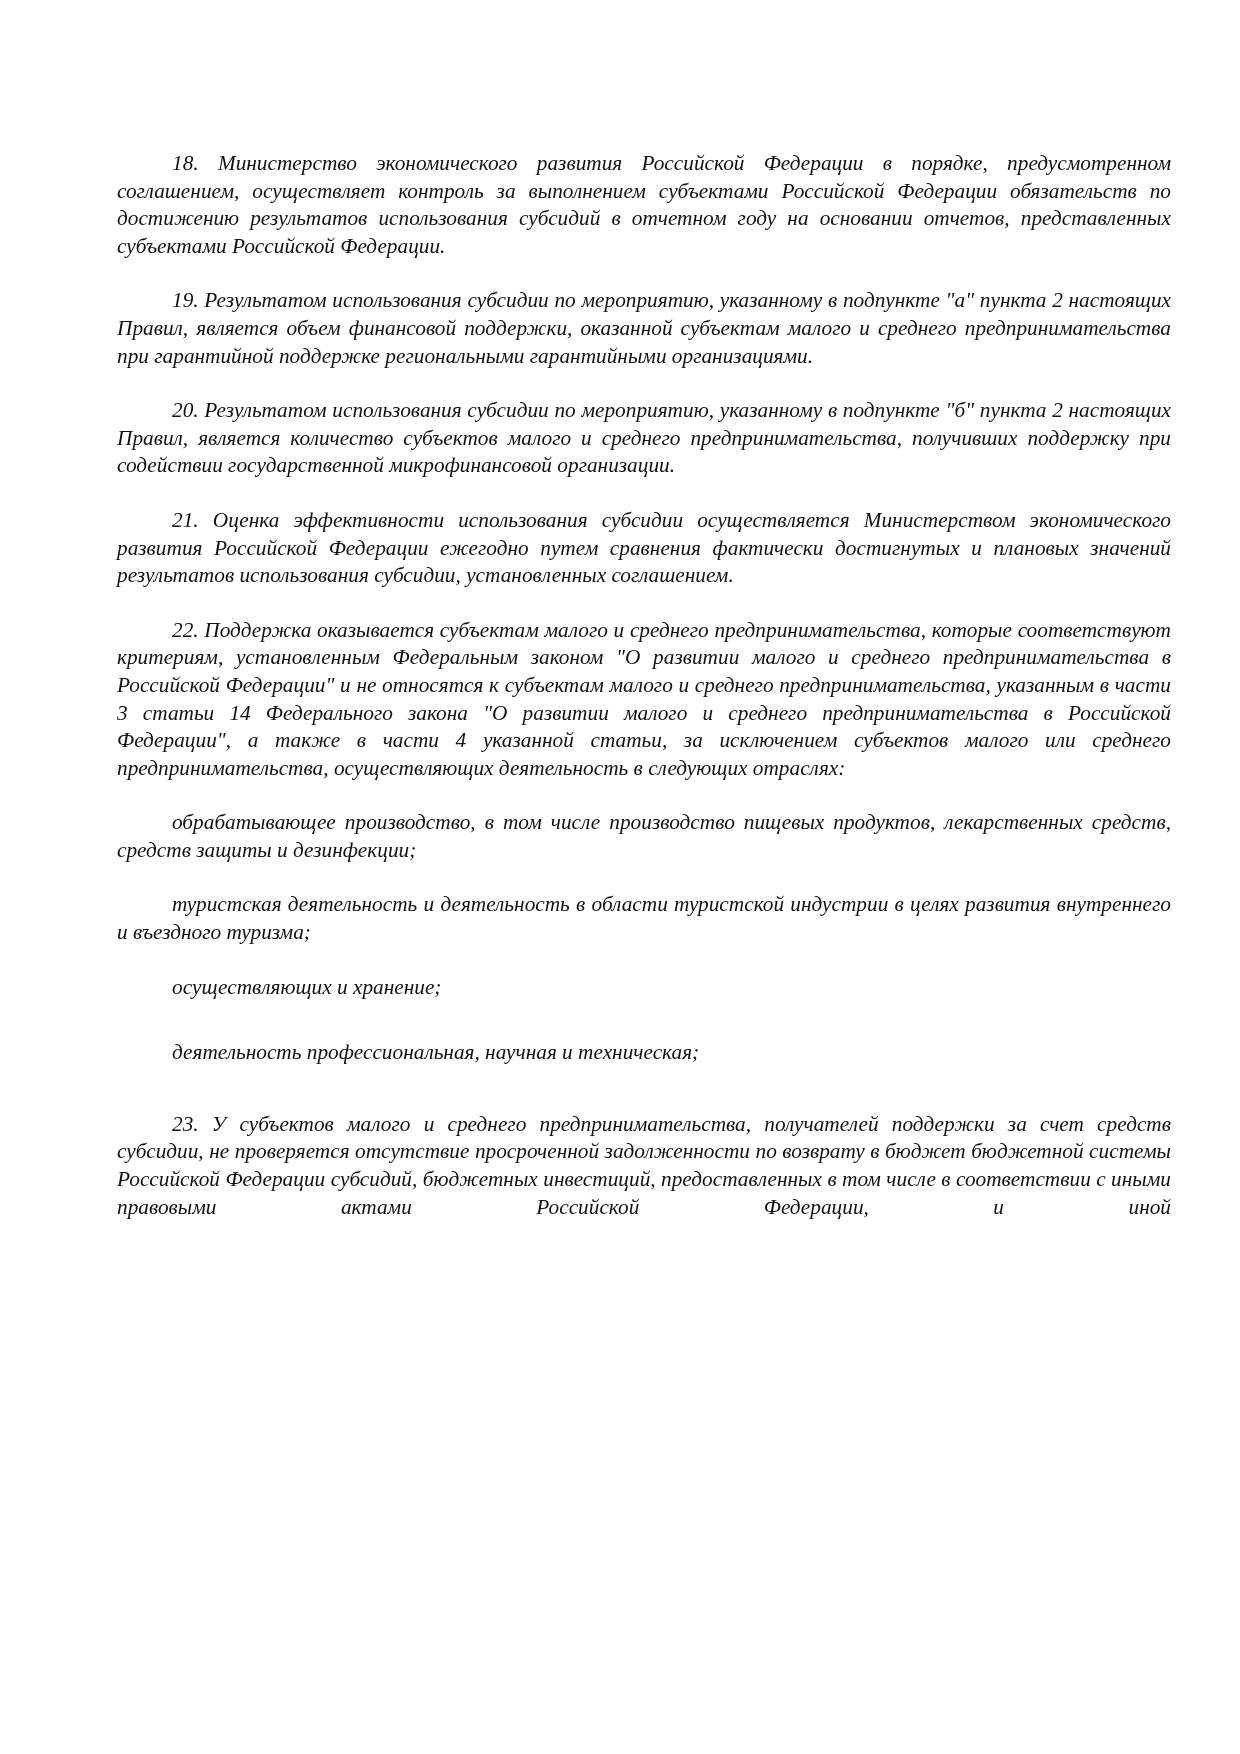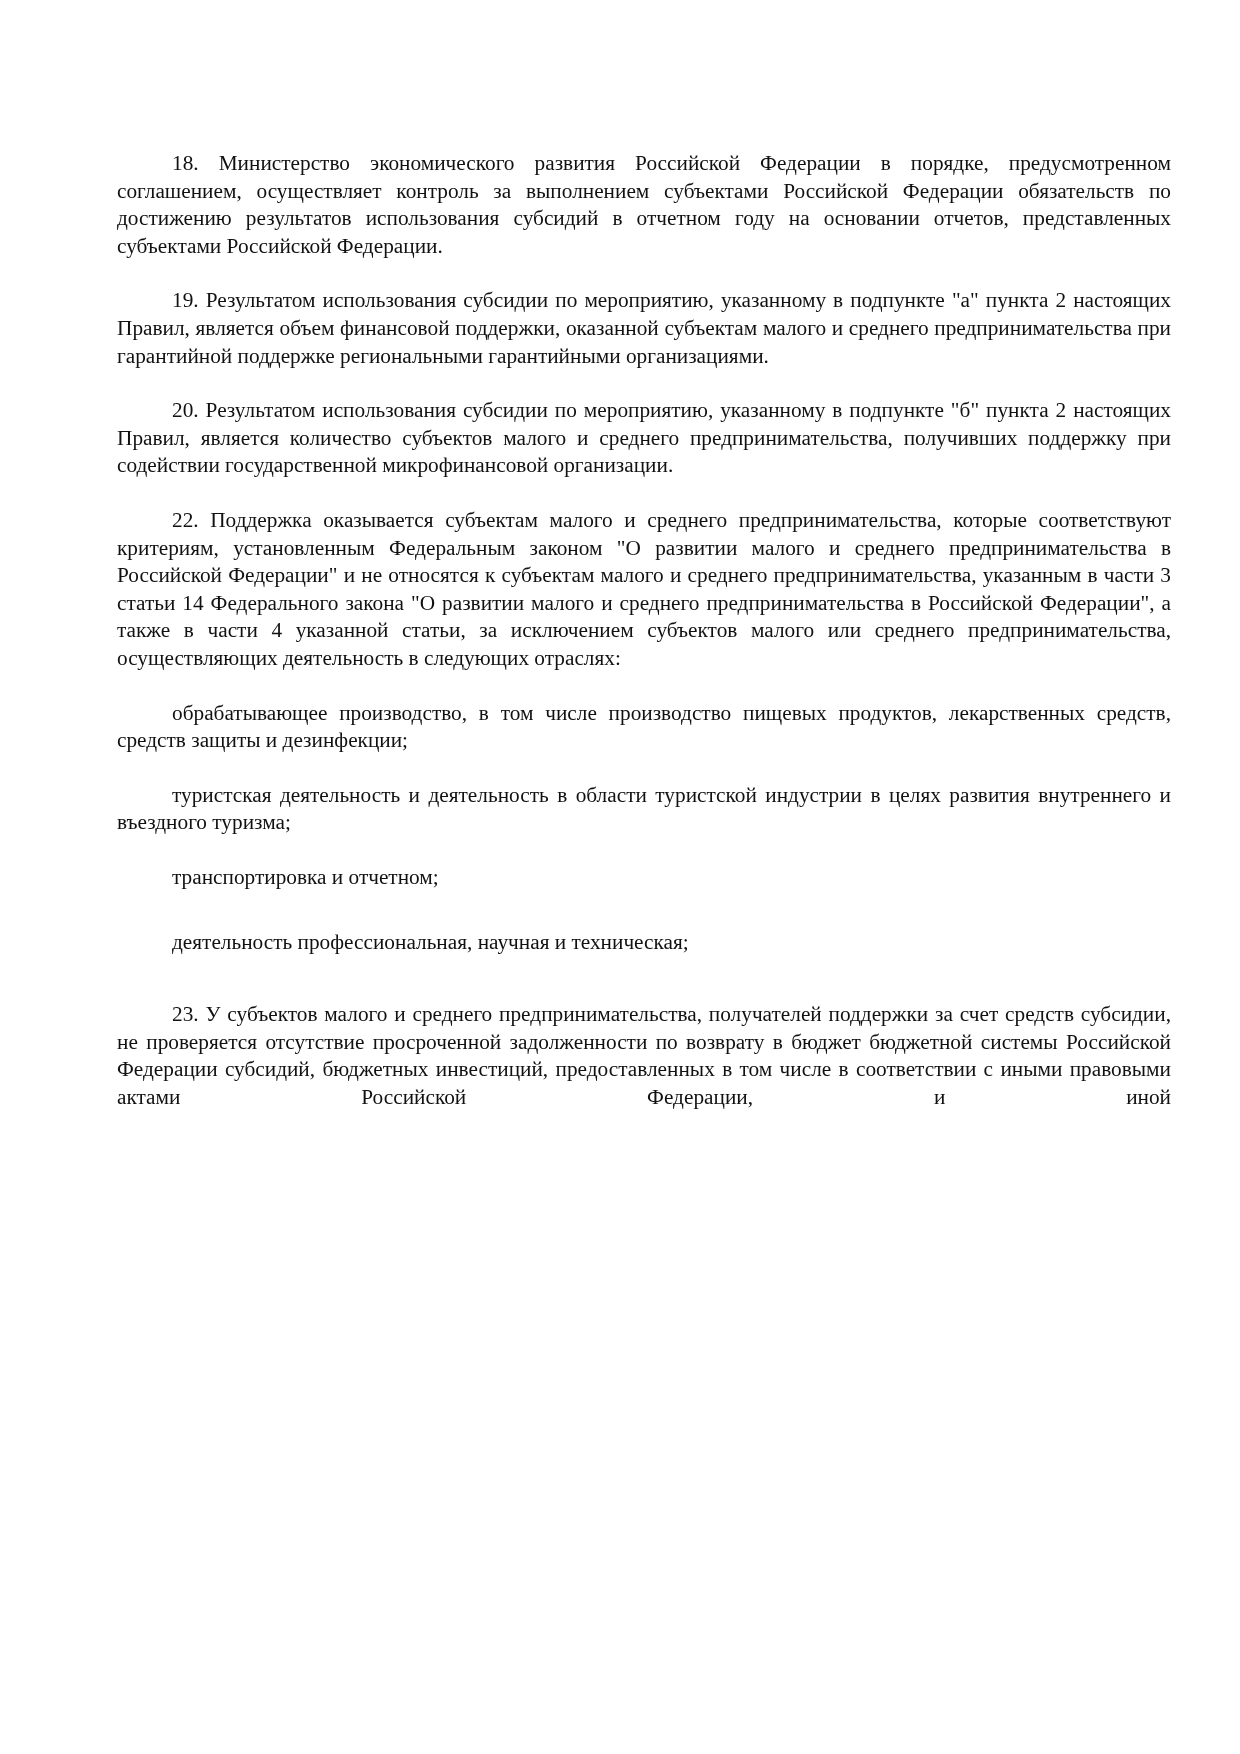--- a/index.html
+++ b/index.html
@@ -15,20 +15,21 @@
     }
     .page {
       position: absolute;
       left: 117px;
       top: 150px;
       width: 1054px;
       font-family: "Liberation Serif", "DejaVu Serif", serif;
       font-size: 21.3px;
       line-height: 27.6px;
       color: #111111;
+      font-style: italic;
     }
     .para {
       margin: 0 0 27px 0;
       text-indent: 55px;
       text-align: justify;
     }
     .para.last-open {
       text-align-last: justify;
       margin-top: 44px;
     }
@@ -45,25 +46,26 @@
 <body>
 
 <div class="page">
 
   <p class="para">18. Министерство экономического развития Российской Федерации в порядке, предусмотренном соглашением, осуществляет контроль за выполнением субъектами Российской Федерации обязательств по достижению результатов использования субсидий в отчетном году на основании отчетов, представленных субъектами Российской Федерации.</p>
 
   <p class="para">19. Результатом использования субсидии по мероприятию, указанному в подпункте "а" пункта 2 настоящих Правил, является объем финансовой поддержки, оказанной субъектам малого и среднего предпринимательства при гарантийной поддержке региональными гарантийными организациями.</p>
 
   <p class="para">20. Результатом использования субсидии по мероприятию, указанному в подпункте "б" пункта 2 настоящих Правил, является количество субъектов малого и среднего предпринимательства, получивших поддержку при содействии государственной микрофинансовой организации.</p>
 
+  <p class="para">21. Оценка эффективности использования субсидии осуществляется Министерством экономического развития Российской Федерации ежегодно путем сравнения фактически достигнутых и плановых значений результатов использования субсидии, установленных соглашением.</p>
 
   <p class="para">22. Поддержка оказывается субъектам малого и среднего предпринимательства, которые соответствуют критериям, установленным Федеральным законом "О развитии малого и среднего предпринимательства в Российской Федерации" и не относятся к субъектам малого и среднего предпринимательства, указанным в части 3 статьи 14 Федерального закона "О развитии малого и среднего предпринимательства в Российской Федерации", а также в части 4 указанной статьи, за исключением субъектов малого или среднего предпринимательства, осуществляющих деятельность в следующих отраслях:</p>
 
   <div>
     <p class="item">обрабатывающее производство, в том числе производство пищевых продуктов, лекарственных средств, средств защиты и дезинфекции;</p>
     <p class="item">туристская деятельность и деятельность в области туристской индустрии в целях развития внутреннего и въездного туризма;</p>
-    <p class="item single">транспортировка и отчетном;</p>
+    <p class="item single">осуществляющих и хранение;</p>
     <p class="item single">деятельность профессиональная, научная и техническая;</p>
   </div>
 
   <p class="para last-open">23. У субъектов малого и среднего предпринимательства, получателей поддержки за счет средств субсидии, не проверяется отсутствие просроченной задолженности по возврату в бюджет бюджетной системы Российской Федерации субсидий, бюджетных инвестиций, предоставленных в том числе в соответствии с иными правовыми актами Российской Федерации, и иной</p>
 
 </div>
 
 </body></html>

